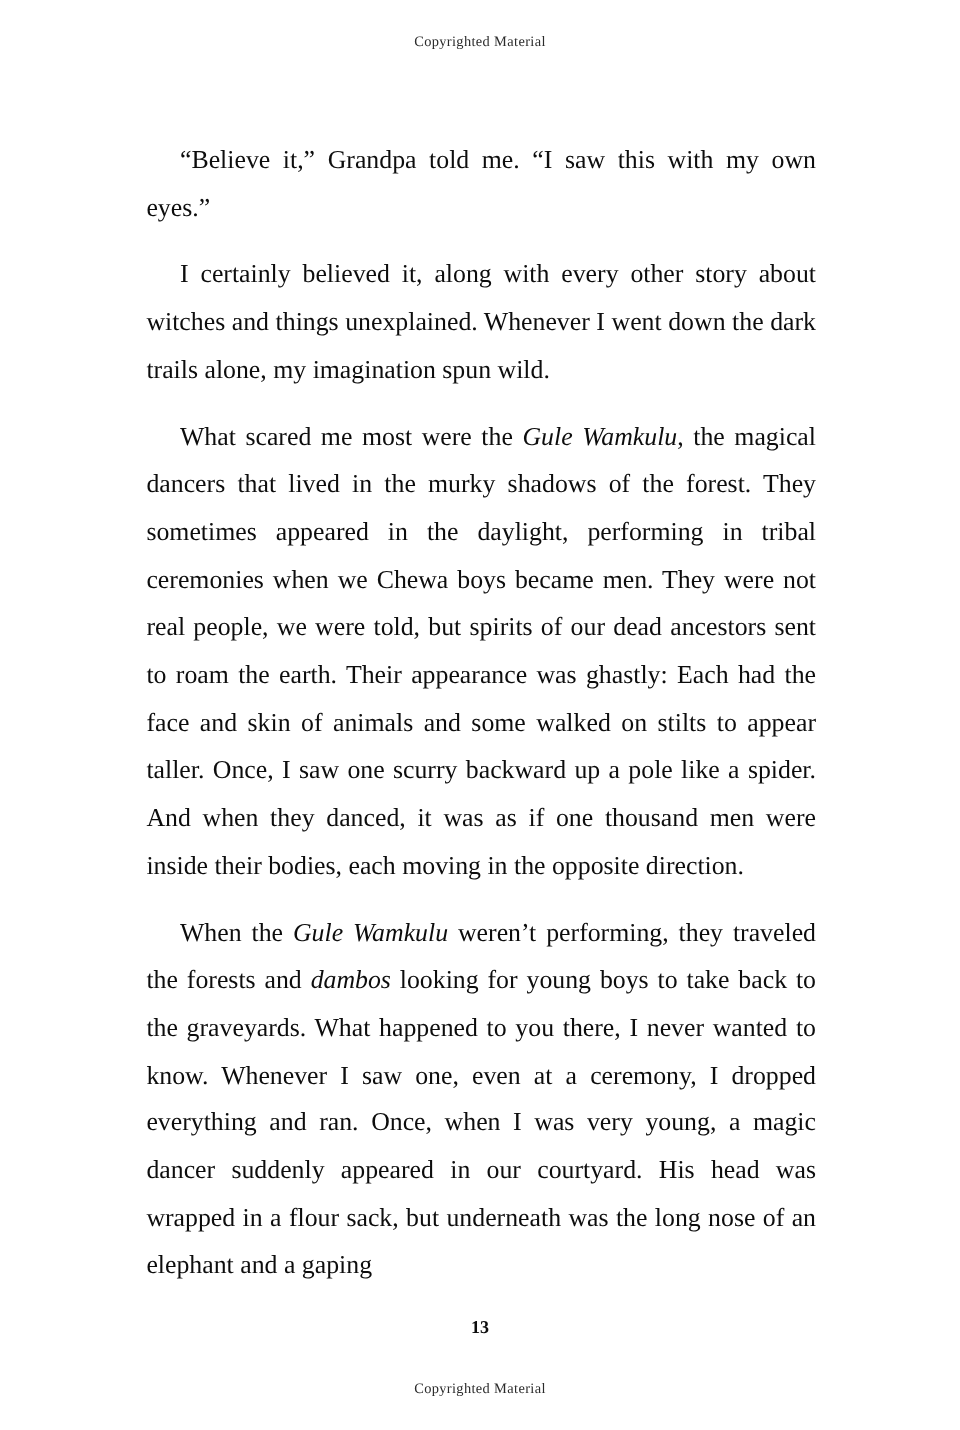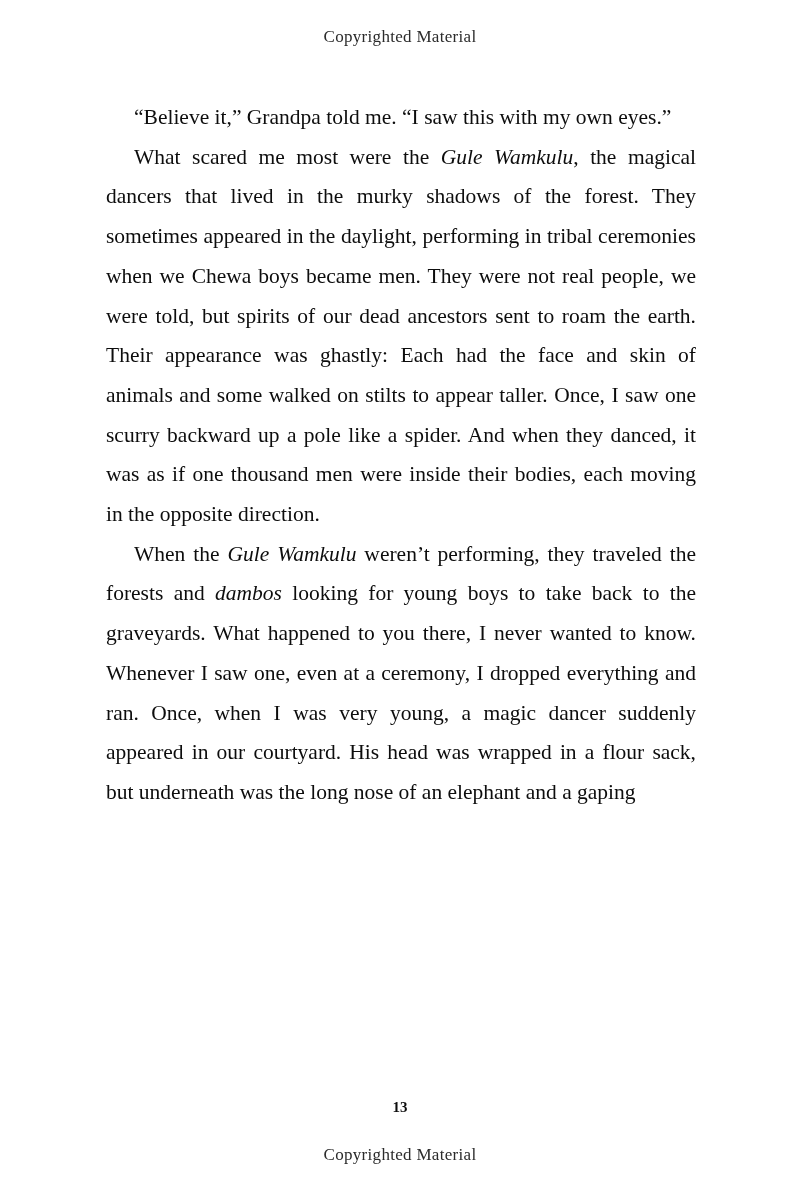--- a/index.html
+++ b/index.html
@@ -20,21 +20,21 @@
     height: 1192px;
     position: relative;
     box-sizing: border-box;
   }
   .watermark {
     position: absolute;
     left: 0;
     width: 100%;
     text-align: center;
     font-family: "Liberation Serif", serif;
-    font-size: 17px;
+    font-size: 12px;
     letter-spacing: 0.3px;
     color: #2b2b2b;
   }
   .watermark-top {
     top: 27px;
   }
   .watermark-bottom {
     bottom: 27px;
   }
   .body-text {
@@ -42,21 +42,21 @@
     left: 106px;
     top: 98px;
     width: 590px;
     font-size: 21.5px;
     line-height: 39.7px;
     text-align: justify;
     text-justify: inter-word;
     color: #0d0d0d;
   }
   .body-text p {
-    margin: 0;
+    margin: 16px;
     text-indent: 28px;
   }
   .body-text p.first {
     text-indent: 28px;
   }
   .body-text em {
   }
   .folio {
     position: absolute;
     left: 0;
@@ -70,20 +70,21 @@
 </style>
 </head>
 <body>
 
 <div class="page">
 
   <div class="watermark watermark-top">Copyrighted Material</div>
 
   <div class="body-text">
     <p class="first"><span>“Believe it,” Grandpa told me. “I saw this with my own eyes.”</span></p>
+    <p><span>I certainly believed it, along with every other story about witches and things unexplained. Whenever I went down the dark trails alone, my imagination spun wild.</span></p>
     <p><span>What scared me most were the </span><em>Gule Wamkulu</em><span>, the magical dancers that lived in the murky shadows of the forest. They sometimes appeared in the daylight, performing in tribal ceremonies when we Chewa boys became men. They were not real people, we were told, but spirits of our dead ancestors sent to roam the earth. Their appearance was ghastly: Each had the face and skin of animals and some walked on stilts to appear taller. Once, I saw one scurry backward up a pole like a spider. And when they danced, it was as if one thousand men were inside their bodies, each moving in the opposite direction.</span></p>
     <p><span>When the </span><em>Gule Wamkulu</em><span> weren’t performing, they traveled the forests and </span><em>dambos</em><span> looking for young boys to take back to the graveyards. What happened to you there, I never wanted to know. Whenever I saw one, even at a ceremony, I dropped everything and ran. Once, when I was very young, a magic dancer suddenly appeared in our courtyard. His head was wrapped in a flour sack, but underneath was the long nose of an elephant and a gaping</span></p>
   </div>
 
   <div class="folio">13</div>
 
   <div class="watermark watermark-bottom">Copyrighted Material</div>
 
 </div>
 

